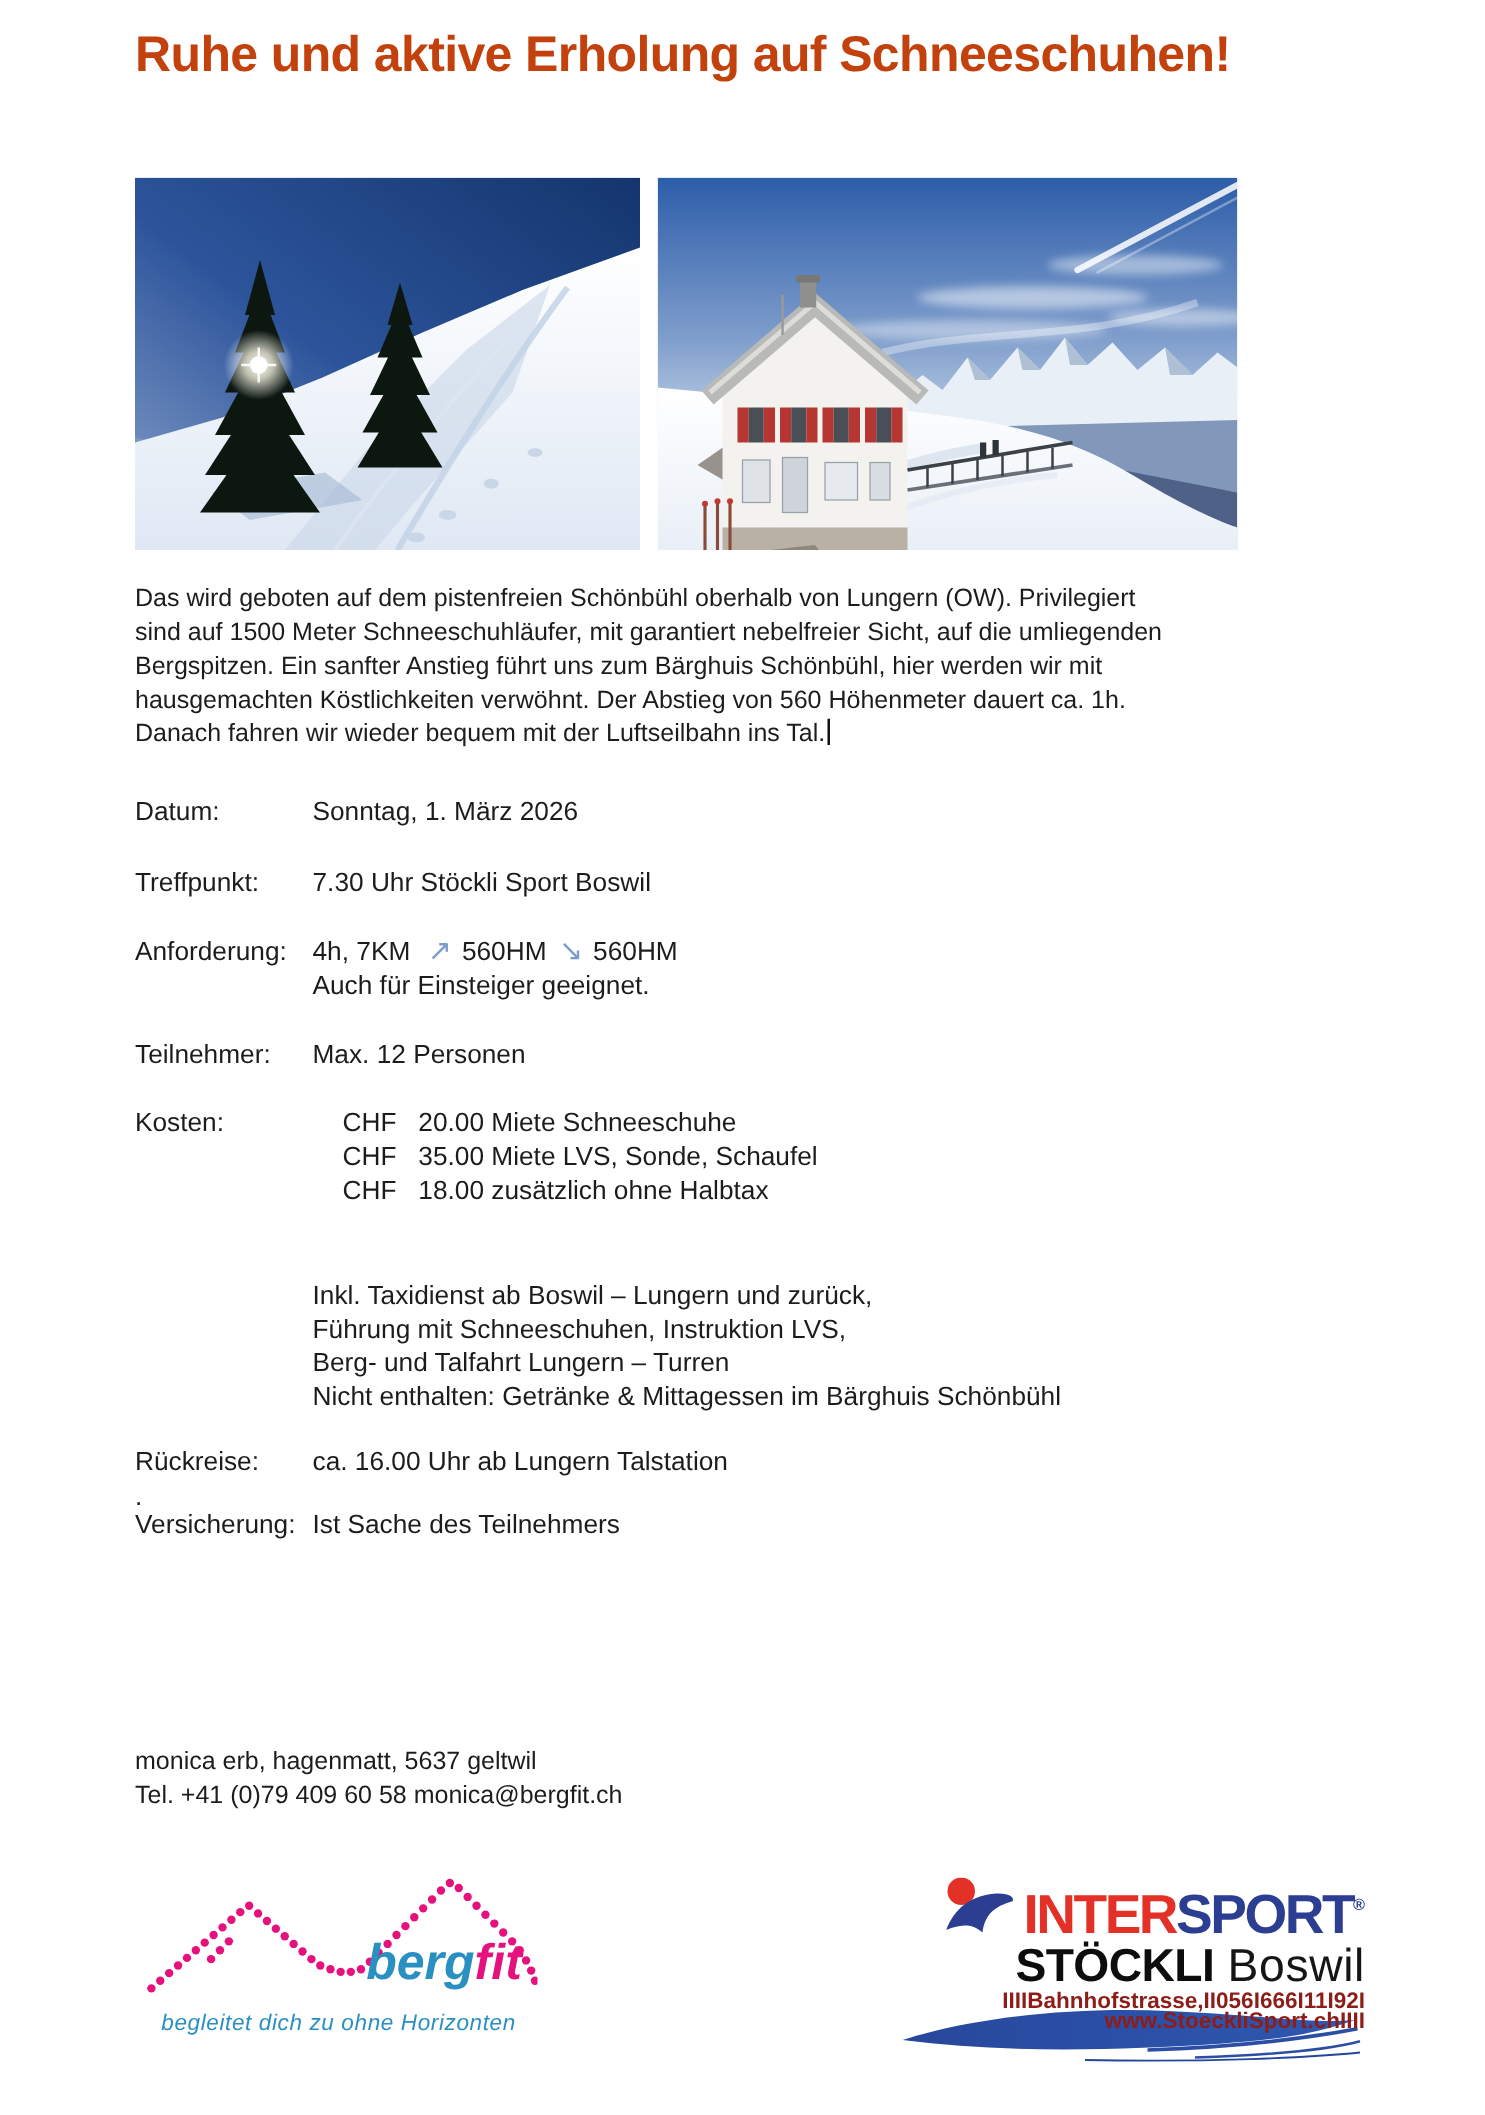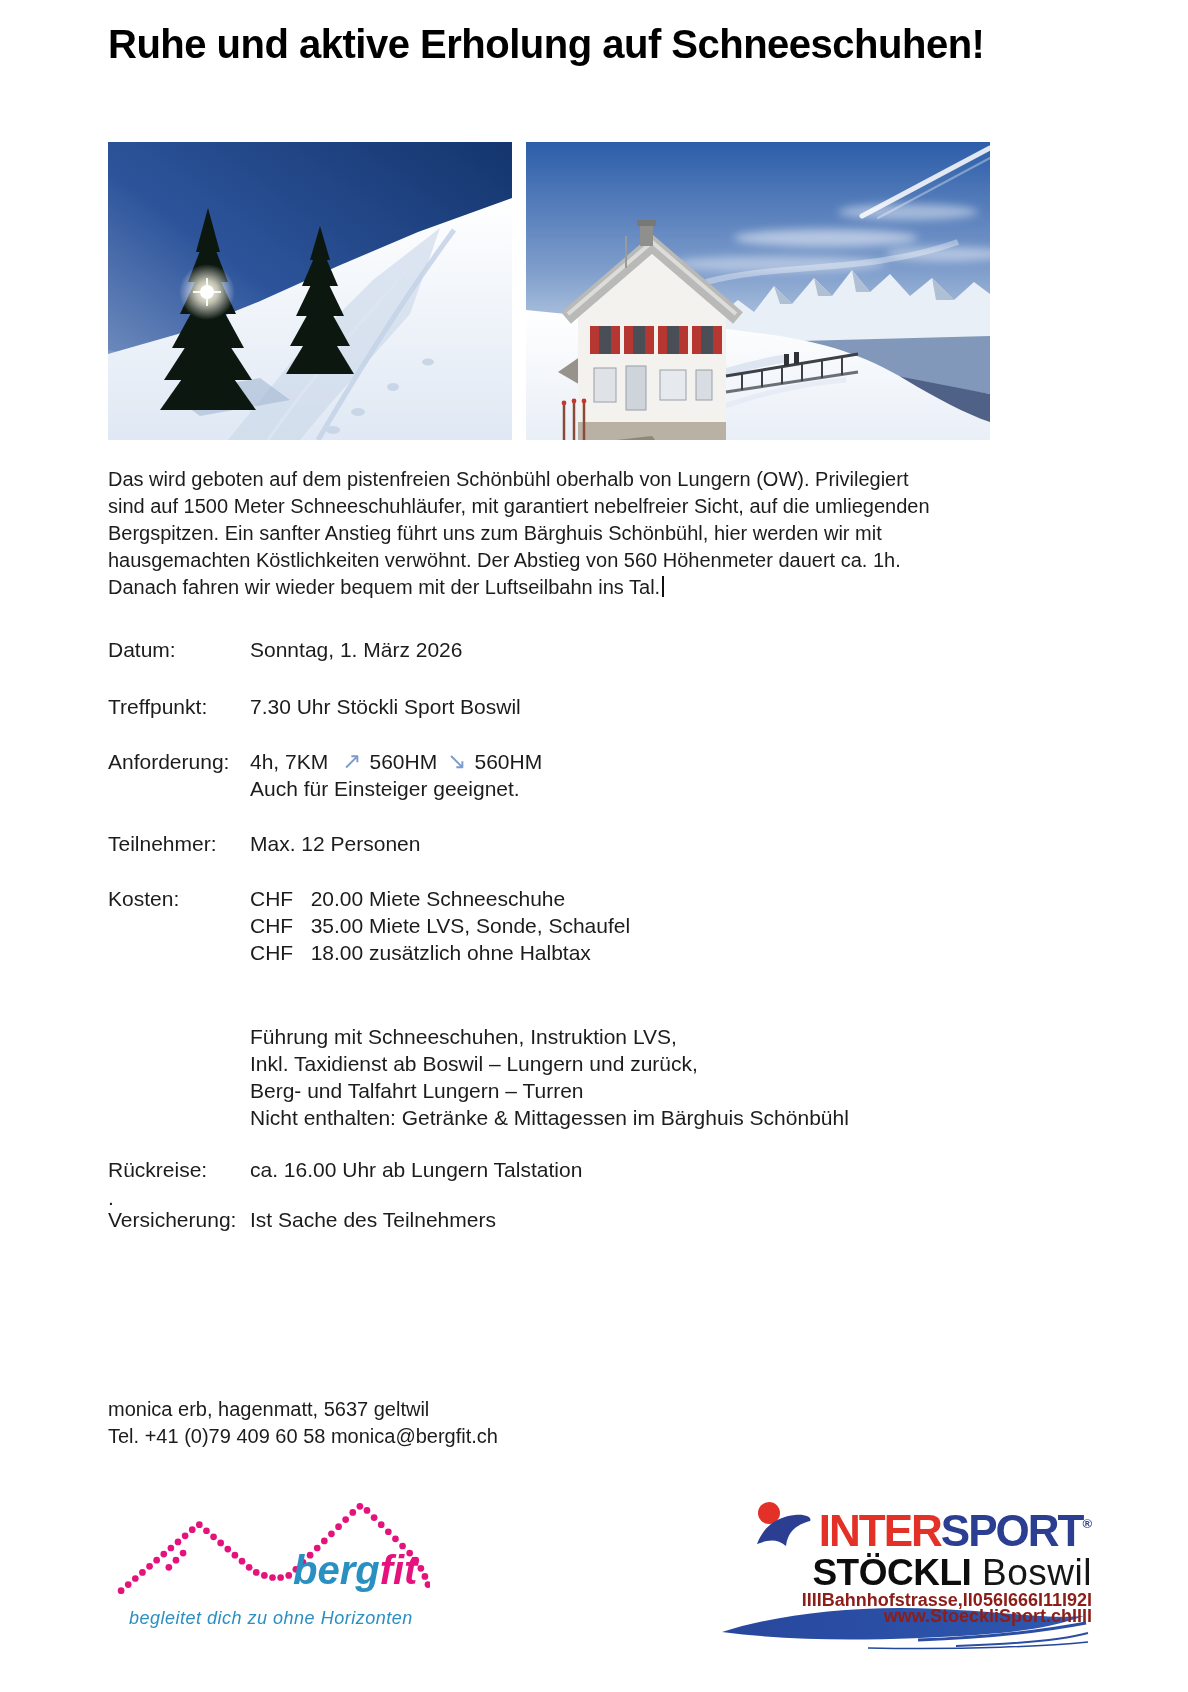--- a/index.html
+++ b/index.html
@@ -1,19 +1,19 @@
 <!DOCTYPE html>
 <html><head>
 <meta charset="utf-8">
 <style>
   html,body{margin:0;padding:0;background:#ffffff;}
   .page{position:relative;width:1188px;height:1692px;background:#ffffff;overflow:hidden;
         font-family:"Liberation Sans","DejaVu Sans",sans-serif;color:#1c1c1c;}
   .abs{position:absolute;}
-  .title{left:108px;top:22px;font-size:40px;font-weight:bold;color:#000000;letter-spacing:-.5px;white-space:nowrap;}
+  .title{left:108px;top:22px;font-size:40px;font-weight:bold;color:#c2410c;letter-spacing:-.5px;white-space:nowrap;}
   .photo{top:142px;height:298px;overflow:hidden;}
   .photo svg{display:block;}
   .intro{left:108px;top:466px;width:930px;font-size:20px;line-height:27px;}
   .cursor{display:inline-block;width:2px;height:21px;background:#111;vertical-align:-3px;margin-left:2px;}
   .row{left:108px;display:flex;font-size:21px;line-height:27px;}
   .lbl{width:142px;flex:0 0 142px;}
   .val{white-space:pre;}
   .arrow{color:#7d9ccd;font-family:"DejaVu Sans",sans-serif;font-size:23px;}
   .arrow.up{margin:0 8px 0 14px;}
   .arrow.dn{margin:0 8px 0 10px;}
@@ -221,32 +221,32 @@
       </div>
       <div>Auch für Einsteiger geeignet.</div>
     </div>
   </div>
 
   <div class="abs row" style="top:830px;">
     <div class="lbl">Teilnehmer:</div>
     <div class="val">Max. 12 Personen</div>
   </div>
 
-  <div class="abs row" style="top:885px;">
+  <div class="abs row" style="top:885px;gap:24px;">
     <div class="lbl">Kosten:</div>
     <div>
       <div class="val">CHF   20.00 Miete Schneeschuhe</div>
       <div class="val">CHF   35.00 Miete LVS, Sonde, Schaufel</div>
       <div class="val">CHF   18.00 zusätzlich ohne Halbtax</div>
     </div>
   </div>
 
   <div class="abs" style="left:250px;top:1023px;font-size:21px;line-height:27px;">
+    <div>Inkl. Taxidienst ab Boswil – Lungern und zurück,</div>
     <div>Führung mit Schneeschuhen, Instruktion LVS,</div>
-    <div>Inkl. Taxidienst ab Boswil – Lungern und zurück,</div>
     <div>Berg- und Talfahrt Lungern – Turren</div>
     <div>Nicht enthalten: Getränke &amp; Mittagessen im Bärghuis Schönbühl</div>
   </div>
 
   <div class="abs row" style="top:1156px;">
     <div class="lbl">Rückreise:</div>
     <div class="val">ca. 16.00 Uhr ab Lungern Talstation</div>
   </div>
 
   <div class="abs" style="left:108px;top:1184px;font-size:21px;line-height:27px;">.</div>

